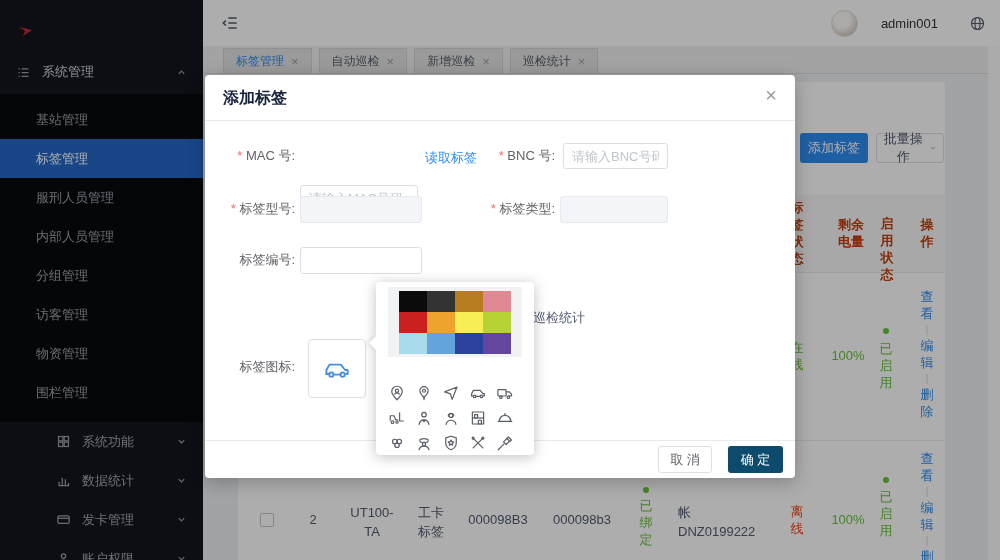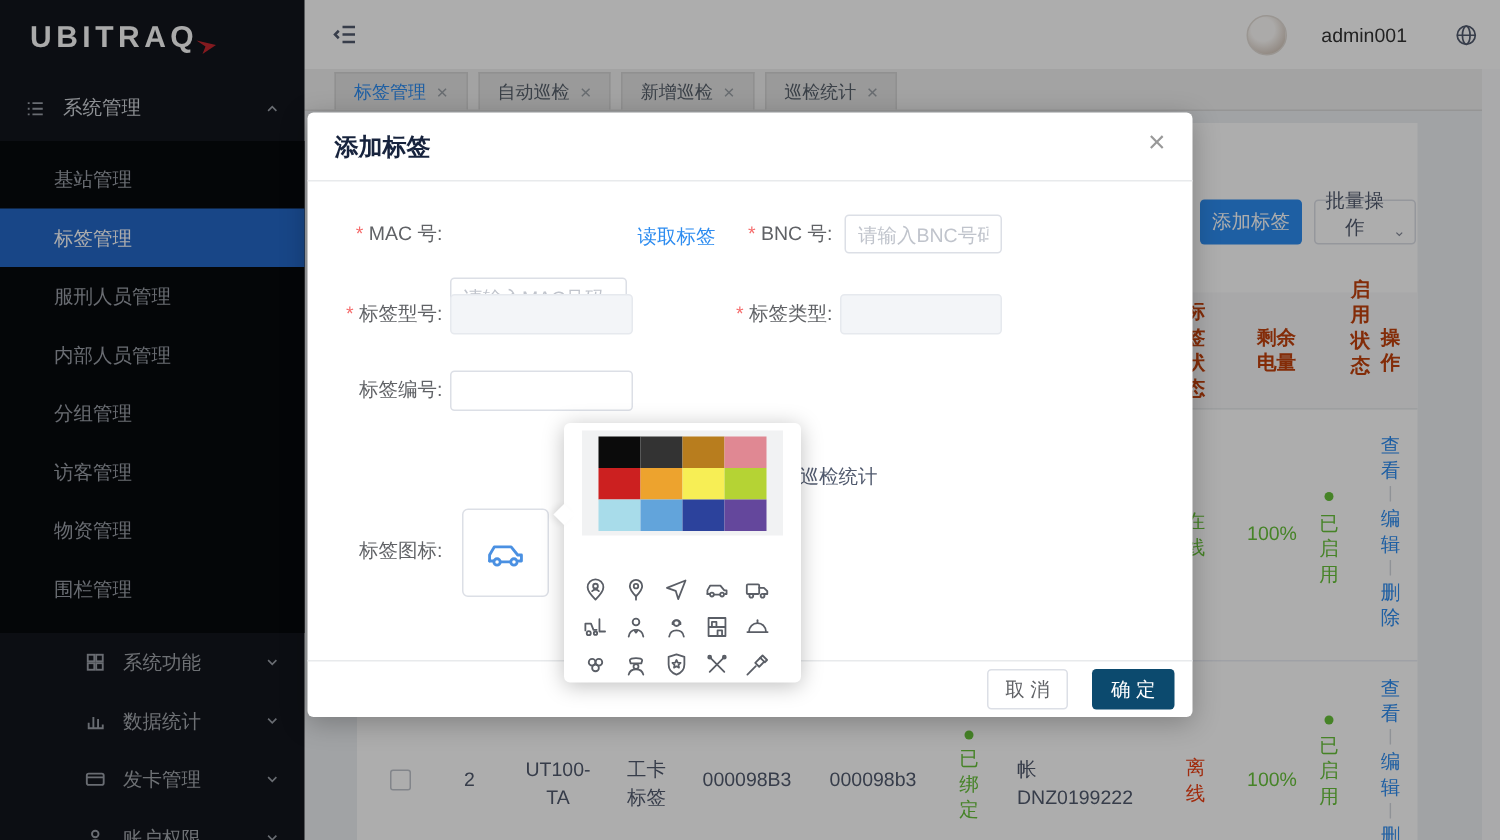--- a/index.html
+++ b/index.html
@@ -94,21 +94,20 @@
             grid-auto-rows:25px;column-gap:1px;}
   .icell{display:flex;align-items:center;justify-content:center;cursor:pointer;}
 </style>
 </head>
 <body>
 
 <div class="app">
 
   <aside class="sidebar">
     <div class="logo">
-      <span>UBITRAQ</span>
       <svg class="arrow" width="16" height="14" viewBox="0 0 16 14">
           <path d="M1 4 L14 7 L5 13 L7 8 Z" fill="#c3272f"></path>
         </svg>
     </div>
     <div class="menu-parent">
       <svg width="15" height="15" viewBox="0 0 24 24" fill="none" stroke="#9ba0a8" stroke-width="2">
           <path d="M4 6h2M4 12h2M4 18h2M9 6h11M9 12h11M9 18h11"></path>
         </svg>
       <span class="lbl">系统管理</span>
       <svg width="11" height="11" viewBox="0 0 24 24" fill="none" stroke="#9ba0a8" stroke-width="2.4">
@@ -202,31 +201,31 @@
       <span class="lbl">巡检统计</span>
       <span class="x">×</span>
     </div>
   </nav>
 
   <main>
     <div class="card"></div>
     <div class="scroll-strip"></div>
 
     <button class="btn-primary abs" style="left:800px;top:133px;width:68px;height:30px;">添加标签</button>
-    <button class="btn-plain abs" style="left:876px;top:133px;width:68px;height:30px;align-items:flex-end;">
+    <button class="btn-plain abs" style="left:876px;top:133px;width:68px;height:30px;">
       <span>批量操作</span>
       <svg width="10" height="10" viewBox="0 0 24 24" fill="none" stroke="#808695" stroke-width="2.4">
           <path d="M6 9l6 6 6-6"></path>
         </svg>
     </button>
 
     <div class="thead"></div>
     <div class="abs th vtext w14" style="left:790px;top:199px;">标签状态</div>
     <div class="abs th vtext w28" style="left:837px;top:216px;">剩余电量</div>
-    <div class="abs th vtext w14" style="left:880px;top:184px;margin-left:20px;">启用状态</div>
+    <div class="abs th vtext w14" style="left:880px;top:215px;">启用状态</div>
     <div class="abs th vtext w14" style="left:920px;top:216px;">操作</div>
 
     <div class="abs vtext w14 green" style="left:790px;top:339px;">在线</div>
     <div class="abs green" style="left:828px;top:348px;width:40px;text-align:center;">100%</div>
     <div class="abs dot" style="left:883px;top:328px;"></div>
     <div class="abs vtext w14 green" style="left:879px;top:340px;">已启用</div>
     <div class="abs acts" style="left:920px;top:288px;">
       <span class="lnk">查看</span>
       <span class="sep"></span>
       <span class="lnk">编辑</span>

